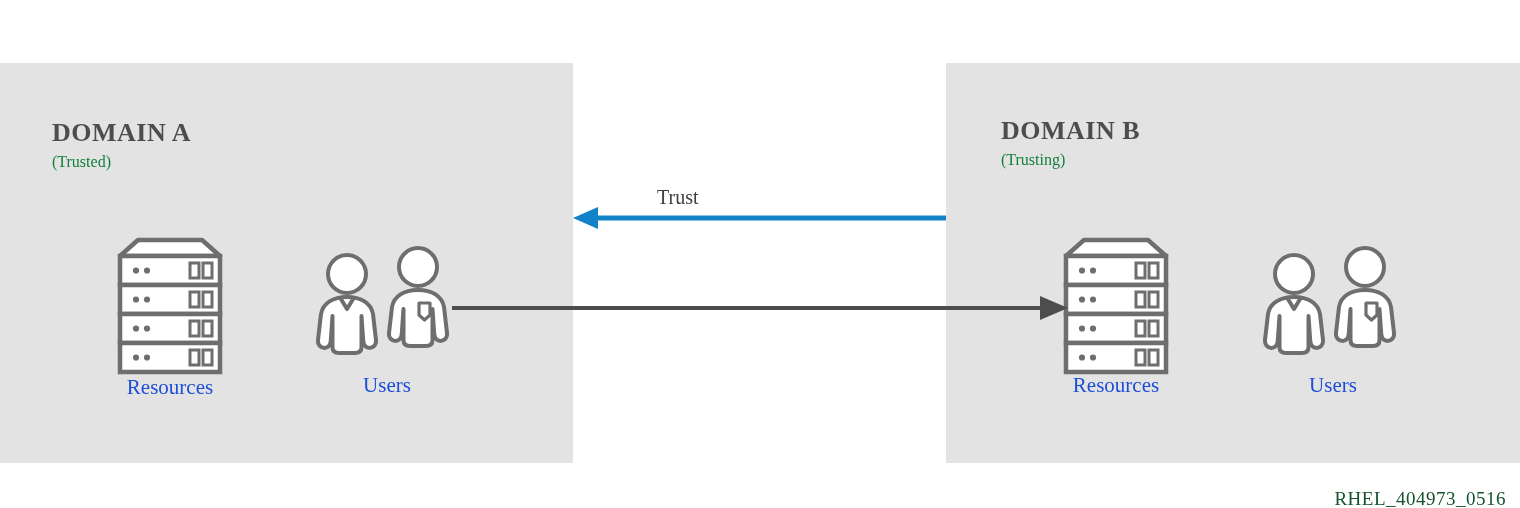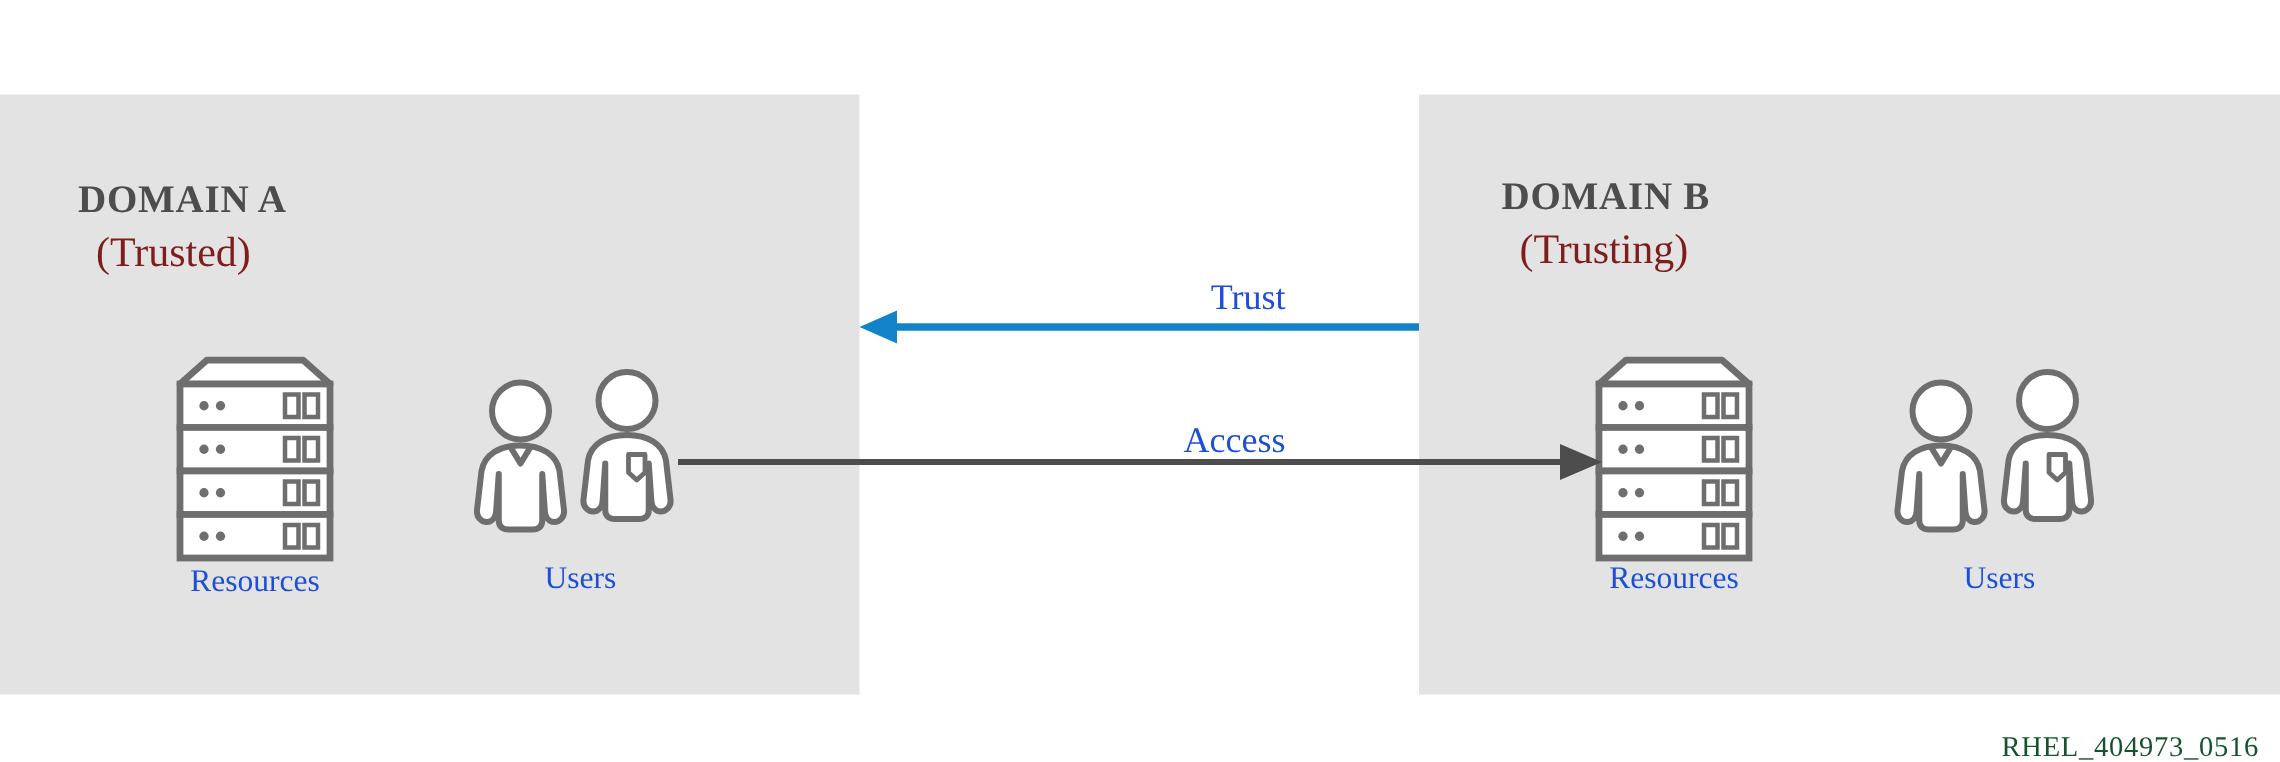--- a/index.html
+++ b/index.html
@@ -31,48 +31,47 @@
   .domain-title {
     position: absolute;
     font-size: 26px;
     font-weight: bold;
     color: #4d4d4d;
     letter-spacing: 0.5px;
     white-space: nowrap;
   }
   .domain-sub {
     position: absolute;
-    font-size: 28px;
+    font-size: 16px;
     font-weight: normal;
-    color: #7f1d1d;
-    white-space: nowrap;
-    margin-left: 12px;
+    color: #15803d;
+    white-space: nowrap;
   }
   #title-a { left: 52px;  top: 106px; }
   #sub-a   { left: 52px;  top: 141px; }
   #title-b { left: 1001px; top: 104px; text-align: center; }
   #sub-b   { left: 1001px; top: 139px; text-align: center; }
 
   .icon-label {
     position: absolute;
     font-size: 21px;
     color: #1d4ed8;
     text-align: center;
     white-space: nowrap;
   }
   #label-res-a   { left: 70px;   top: 363px; width: 200px; }
   #label-users-a { left: 287px;  top: 361px; width: 200px; }
   #label-res-b   { left: 1016px; top: 361px; width: 200px; }
   #label-users-b { left: 1233px; top: 361px; width: 200px; }
 
   .arrow-label {
     position: absolute;
-    font-size: 24px;
-    color: #1d4ed8;
-    text-align: right;
+    font-size: 20px;
+    color: #404040;
+    text-align: left;
     white-space: nowrap;
   }
   #label-trust  { left: 657px; top: 174px; width: 200px; }
   #label-access { left: 657px; top: 269px; width: 200px; }
 
   .svg-layer {
     position: absolute;
     left: 0; top: 0;
     width: 1520px;
     height: 508px;
@@ -198,21 +197,20 @@
       <path d="M 573,206 L 598,195 L 598,217 Z" fill="#1283c8"></path>
     </g>
 
     <g>
       <line x1="452" y1="296" x2="1046" y2="296" stroke="#4d4d4d" stroke-width="4"></line>
       <path d="M 1068,296 L 1040,284 L 1040,308 Z" fill="#4d4d4d"></path>
     </g>
   </svg>
 
   <div class="arrow-label" id="label-trust">Trust</div>
-  <div class="arrow-label" id="label-access">Access</div>
 
   <div class="icon-label" id="label-res-a">Resources</div>
   <div class="icon-label" id="label-users-a">Users</div>
   <div class="icon-label" id="label-res-b">Resources</div>
   <div class="icon-label" id="label-users-b">Users</div>
 
   <div class="watermark">RHEL_404973_0516</div>
 
 </div>
 

